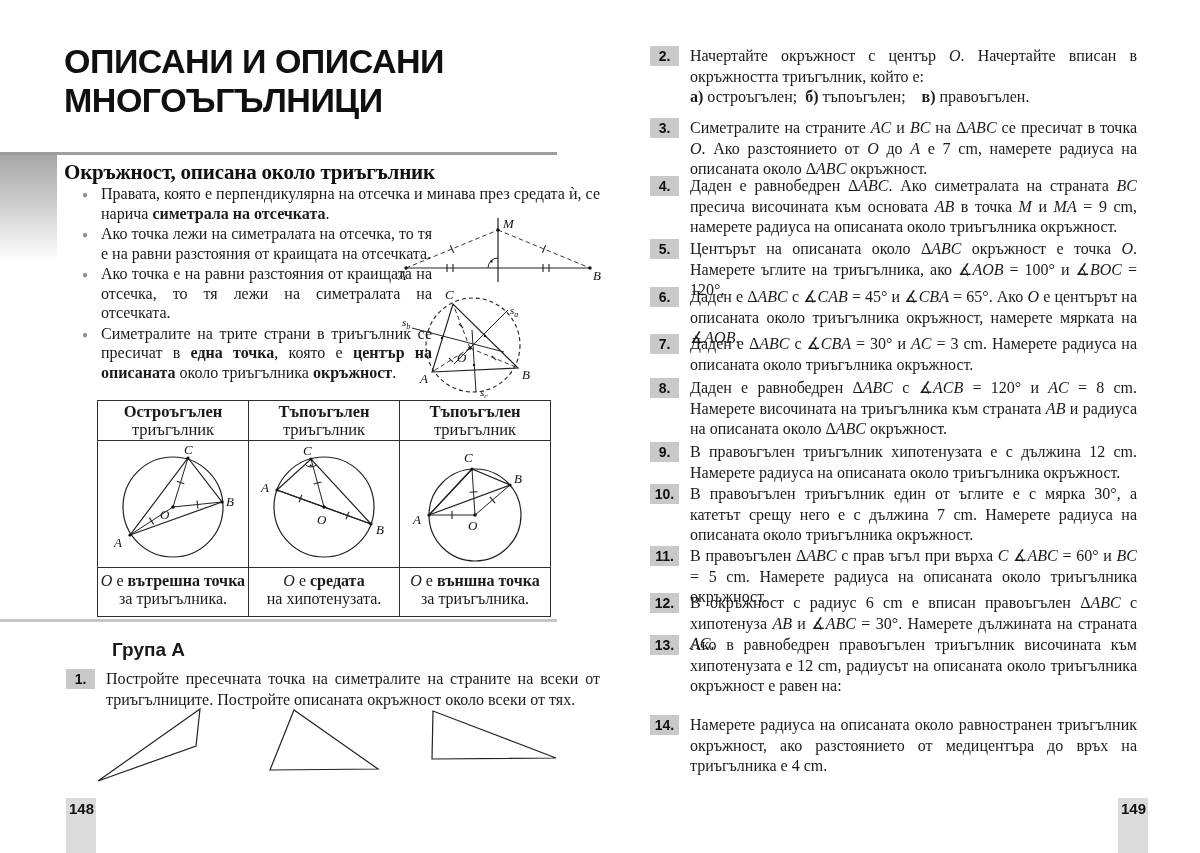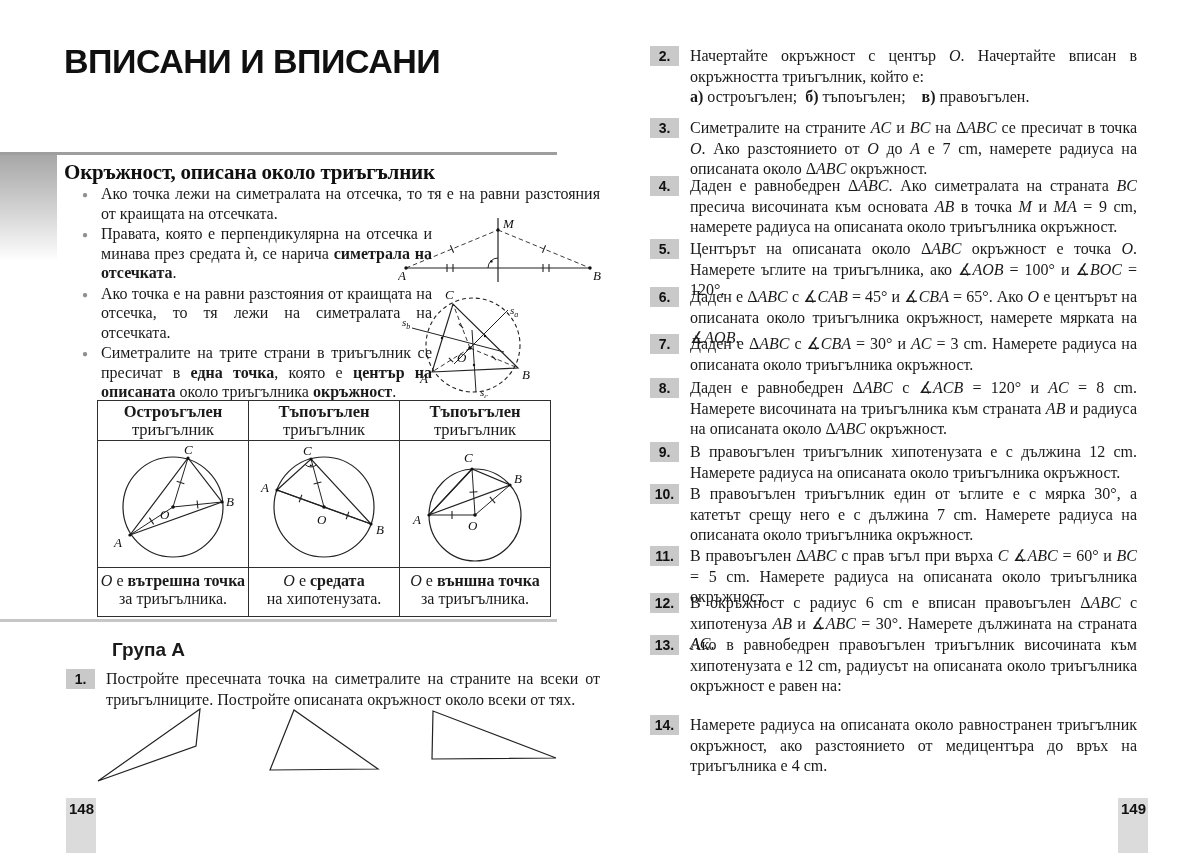--- a/index.html
+++ b/index.html
@@ -82,30 +82,31 @@
   .strip-right{left:1118px;}
   .pageno{font-family:"Liberation Sans","DejaVu Sans",sans-serif;font-weight:bold;
     font-size:15px;color:#111;padding:2px 0 0 3px;}
 </style>
 </head>
 <body>
 
 <div>
 
   <div class="abs chapter-title">
-    <div>ВПИСАНИ И ВПИСАНИ</div>
+    <div>ОПИСАНИ И ОПИСАНИ</div>
+    <div>МНОГОЪГЪЛНИЦИ</div>
   </div>
 
   <div class="abs rule-top"></div>
   <div class="abs grad-wedge"></div>
   <div class="abs section-heading">Окръжност, описана около триъгълник</div>
 
   <ul class="abs bullets">
+    <li>Правата, която е перпендикулярна на отсечка и минава през средата ѝ, се нарича <b>симетрала на отсечката</b>.</li>
     <li>Ако точка лежи на симетралата на отсечка, то тя е на равни разстояния от краищата на отсечката.</li>
-    <li>Правата, която е перпендикулярна на отсечка и минава през средата ѝ, се нарича <b>симетрала на отсечката</b>.</li>
     <li>Ако точка е на равни разстояния от краищата на отсечка, то тя лежи на симетралата на отсечката.</li>
     <li>Симетралите на трите страни в триъгълник се пресичат в <b>една точка</b>, която е <b>център на описаната</b> около триъгълника <b>окръжност</b>.</li>
   </ul>
 
   <svg class="abs fig1" width="205" height="72" viewBox="0 0 205 72">
     <line class="s" x1="8" y1="52" x2="192" y2="52"></line>
     <line class="s" x1="100" y1="2" x2="100" y2="66"></line>
     <line class="dash2" x1="8" y1="52" x2="100" y2="14"></line>
     <line class="dash2" x1="100" y1="14" x2="192" y2="52"></line>
     <path class="tk" d="M-4 0L4 0" transform="translate(54,33) rotate(66)"></path>

